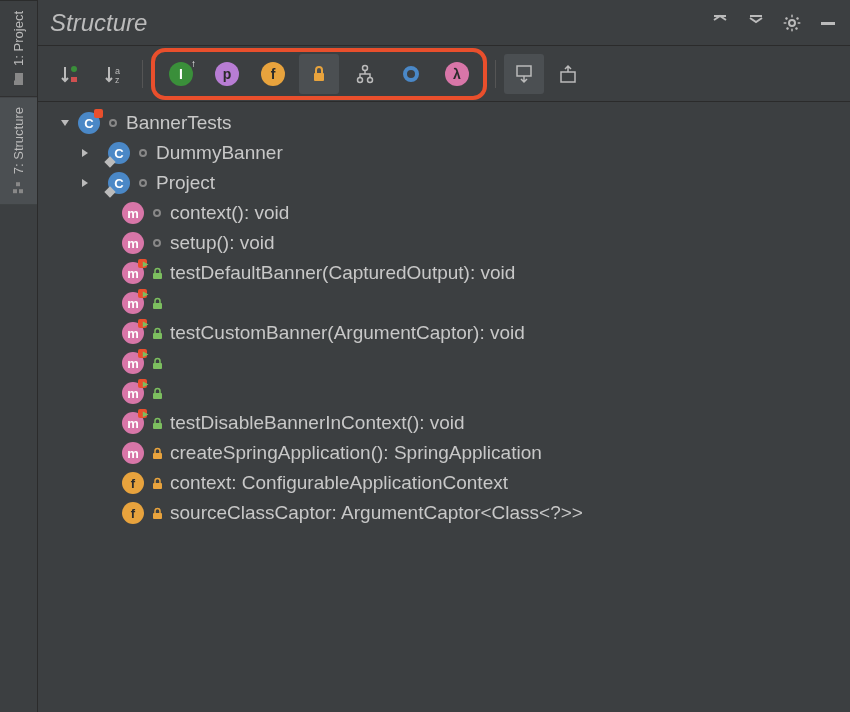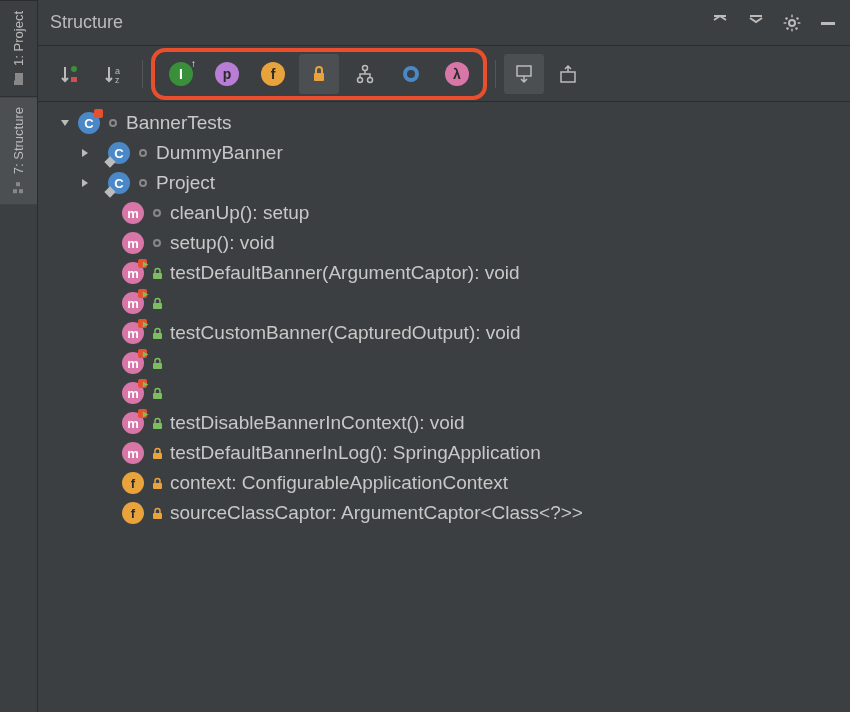--- a/index.html
+++ b/index.html
@@ -50,22 +50,23 @@
     }
     .header-bar {
       display: flex;
       align-items: center;
       justify-content: space-between;
       padding: 6px 12px;
       border-bottom: 1px solid #2b2b2b;
       height: 46px;
     }
     .header-title {
-      font-size: 18px;
+      font-size: 24px;
       color: #bbbbbb;
+      font-style: italic;
     }
     .header-actions {
       display: flex;
       gap: 16px;
       align-items: center;
     }
     .header-icon {
       width: 20px;
       height: 20px;
       cursor: pointer;
@@ -349,61 +350,61 @@
             <span class="vis-dot"></span>
           </span>
           <span class="tree-label">Project</span>
         </div>
         <div class="tree-item">
           <span class="tree-indent" style="width: 68px;"></span>
           <span class="node-icon ni-method">m</span>
           <span class="vis-icon">
             <span class="vis-dot"></span>
           </span>
-          <span class="tree-label">cleanUp(): setup</span>
+          <span class="tree-label">context(): void</span>
         </div>
         <div class="tree-item">
           <span class="tree-indent" style="width: 68px;"></span>
           <span class="node-icon ni-method">m</span>
           <span class="vis-icon">
             <span class="vis-dot"></span>
           </span>
           <span class="tree-label">setup(): void</span>
         </div>
         <div class="tree-item">
           <span class="tree-indent" style="width: 68px;"></span>
           <span class="node-icon ni-method">m<span class="badge-corner" style="background:#e94f2c"></span><span class="badge-arrow">▸</span></span>
           <span class="vis-icon">
             <svg width="13" height="13" viewBox="0 0 13 13">
               <rect x="2" y="6" width="9" height="6" fill="#7cbe5f" rx="1"></rect>
               <path d="M4 6V4a2.5 2.5 0 015 0v2" fill="none" stroke="#7cbe5f" stroke-width="1.5"></path>
             </svg>
           </span>
-          <span class="tree-label">testDefaultBanner(ArgumentCaptor): void</span>
-        </div>
-        <div class="tree-item">
-          <span class="tree-indent" style="width: 68px;"></span>
-          <span class="node-icon ni-method">m<span class="badge-corner" style="background:#e94f2c"></span><span class="badge-arrow">▸</span></span>
-          <span class="vis-icon">
-            <svg width="13" height="13" viewBox="0 0 13 13">
-              <rect x="2" y="6" width="9" height="6" fill="#7cbe5f" rx="1"></rect>
-              <path d="M4 6V4a2.5 2.5 0 015 0v2" fill="none" stroke="#7cbe5f" stroke-width="1.5"></path>
-            </svg>
-          </span>
-        </div>
-        <div class="tree-item">
-          <span class="tree-indent" style="width: 68px;"></span>
-          <span class="node-icon ni-method">m<span class="badge-corner" style="background:#e94f2c"></span><span class="badge-arrow">▸</span></span>
-          <span class="vis-icon">
-            <svg width="13" height="13" viewBox="0 0 13 13">
-              <rect x="2" y="6" width="9" height="6" fill="#7cbe5f" rx="1"></rect>
-              <path d="M4 6V4a2.5 2.5 0 015 0v2" fill="none" stroke="#7cbe5f" stroke-width="1.5"></path>
-            </svg>
-          </span>
-          <span class="tree-label">testCustomBanner(CapturedOutput): void</span>
+          <span class="tree-label">testDefaultBanner(CapturedOutput): void</span>
+        </div>
+        <div class="tree-item">
+          <span class="tree-indent" style="width: 68px;"></span>
+          <span class="node-icon ni-method">m<span class="badge-corner" style="background:#e94f2c"></span><span class="badge-arrow">▸</span></span>
+          <span class="vis-icon">
+            <svg width="13" height="13" viewBox="0 0 13 13">
+              <rect x="2" y="6" width="9" height="6" fill="#7cbe5f" rx="1"></rect>
+              <path d="M4 6V4a2.5 2.5 0 015 0v2" fill="none" stroke="#7cbe5f" stroke-width="1.5"></path>
+            </svg>
+          </span>
+        </div>
+        <div class="tree-item">
+          <span class="tree-indent" style="width: 68px;"></span>
+          <span class="node-icon ni-method">m<span class="badge-corner" style="background:#e94f2c"></span><span class="badge-arrow">▸</span></span>
+          <span class="vis-icon">
+            <svg width="13" height="13" viewBox="0 0 13 13">
+              <rect x="2" y="6" width="9" height="6" fill="#7cbe5f" rx="1"></rect>
+              <path d="M4 6V4a2.5 2.5 0 015 0v2" fill="none" stroke="#7cbe5f" stroke-width="1.5"></path>
+            </svg>
+          </span>
+          <span class="tree-label">testCustomBanner(ArgumentCaptor): void</span>
         </div>
         <div class="tree-item">
           <span class="tree-indent" style="width: 68px;"></span>
           <span class="node-icon ni-method">m<span class="badge-corner" style="background:#e94f2c"></span><span class="badge-arrow">▸</span></span>
           <span class="vis-icon">
             <svg width="13" height="13" viewBox="0 0 13 13">
               <rect x="2" y="6" width="9" height="6" fill="#7cbe5f" rx="1"></rect>
               <path d="M4 6V4a2.5 2.5 0 015 0v2" fill="none" stroke="#7cbe5f" stroke-width="1.5"></path>
             </svg>
           </span>
@@ -431,21 +432,21 @@
         </div>
         <div class="tree-item">
           <span class="tree-indent" style="width: 68px;"></span>
           <span class="node-icon ni-method">m</span>
           <span class="vis-icon">
             <svg width="13" height="13" viewBox="0 0 13 13">
               <rect x="2" y="6" width="9" height="6" fill="#e8a33d" rx="1"></rect>
               <path d="M4 6V4a2.5 2.5 0 015 0v2" fill="none" stroke="#e8a33d" stroke-width="1.5"></path>
             </svg>
           </span>
-          <span class="tree-label">testDefaultBannerInLog(): SpringApplication</span>
+          <span class="tree-label">createSpringApplication(): SpringApplication</span>
         </div>
         <div class="tree-item">
           <span class="tree-indent" style="width: 68px;"></span>
           <span class="node-icon ni-field">f</span>
           <span class="vis-icon">
             <svg width="13" height="13" viewBox="0 0 13 13">
               <rect x="2" y="6" width="9" height="6" fill="#e8a33d" rx="1"></rect>
               <path d="M4 6V4a2.5 2.5 0 015 0v2" fill="none" stroke="#e8a33d" stroke-width="1.5"></path>
             </svg>
           </span>

